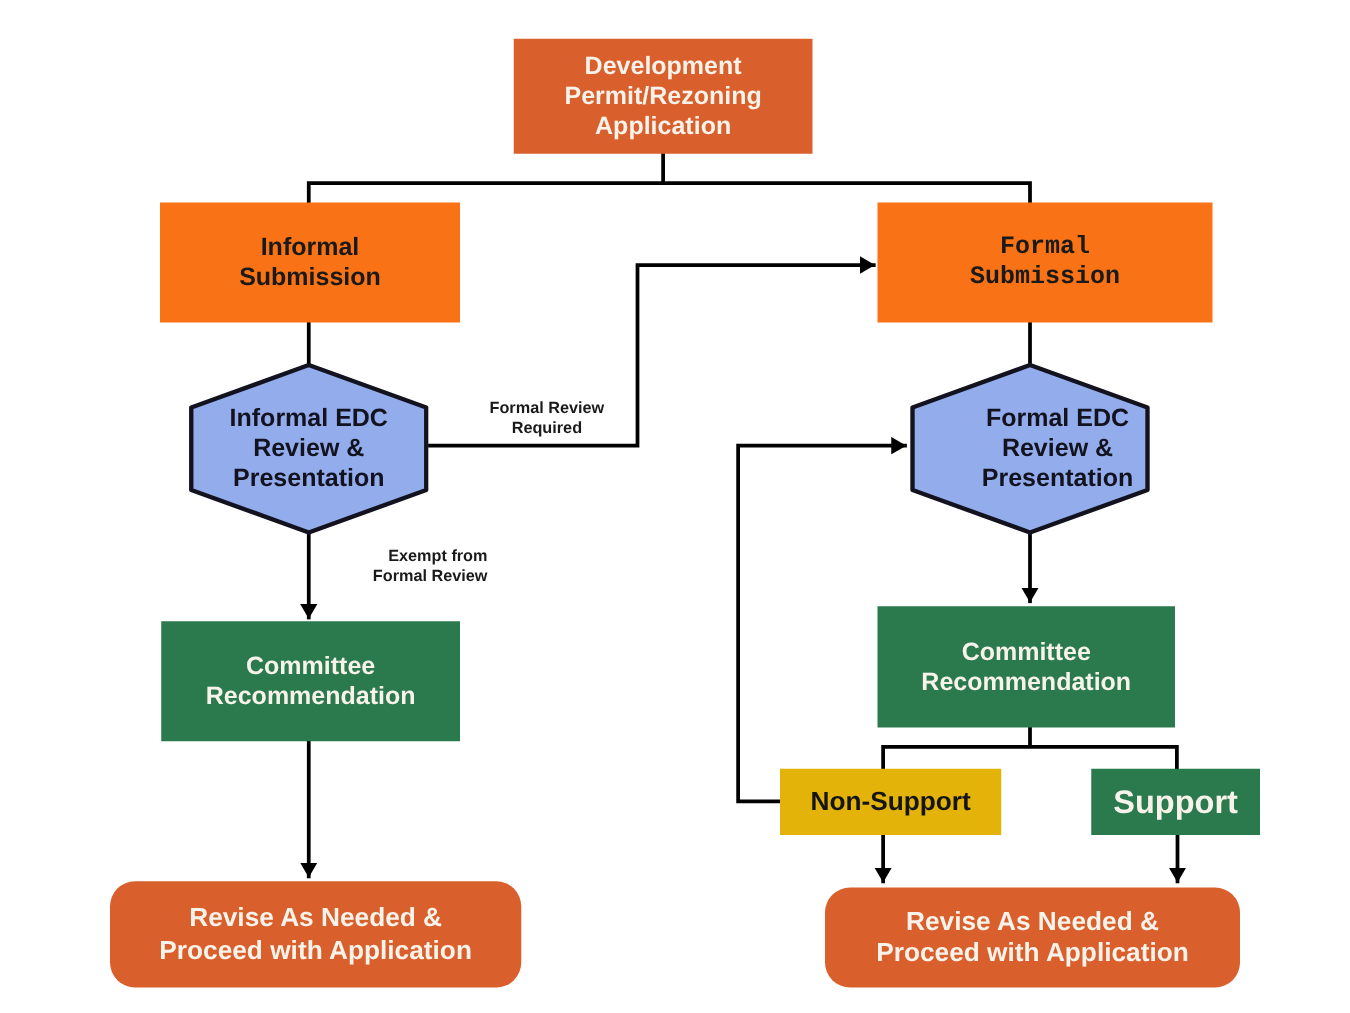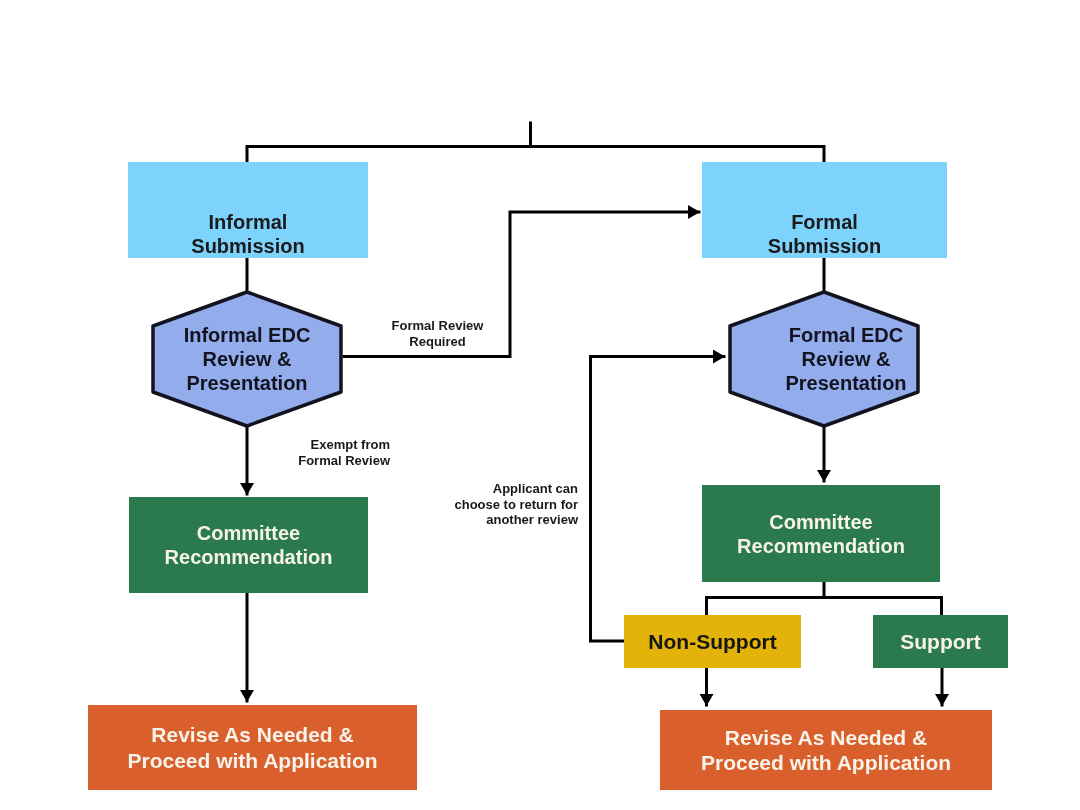--- a/index.html
+++ b/index.html
@@ -7,24 +7,24 @@
   body { font-family:"Liberation Sans", sans-serif; }
   .canvas { position:relative; width:1080px; height:810px; background:#ffffff; overflow:hidden; }
   .edges { position:absolute; left:0; top:0; z-index:1; }
   .node {
     position:absolute; z-index:2;
     display:flex; align-items:center; justify-content:center;
     text-align:center; font-weight:bold; line-height:1.2;
   }
   .lbl { white-space:pre-line; }
   .rect-orange { background:#D9602C; color:#F8F3EA; font-size:20px; }
-  .rect-gray   { background:#7dd3fc; color:#1A1A1A; font-size:20px;align-items:flex-end; }
+  .rect-gray   { background:#f97316; color:#1A1A1A; font-size:20px; }
   .rect-green  { background:#2A7A4E; color:#F8F3EA; font-size:20px; }
   .rect-yellow { background:#E3B30A; color:#151515; font-size:21px; }
-  .revise { font-size:21px; }
+  .revise { font-size:21px;border-radius:20px; }
   .hex { background:transparent; }
   .hex svg { position:absolute; left:0; top:0; }
   .hex .lbl { position:relative; z-index:1; color:#13131F; font-size:20px; }
   .edge-label {
     position:absolute; z-index:2; font-weight:bold; color:#1A1A1A;
     font-size:13px; line-height:1.2; white-space:pre-line;
   }
 </style>
 </head>
 <body>
@@ -54,26 +54,31 @@
 
       <path d="M824 582 L824 597.5 M706.5 615 L706.5 597.5 L941.5 597.5 L941.5 615"></path>
 
       <path d="M706.5 668 L706.5 705" marker-end="url(#arrow)"></path>
       <path d="M942 668 L942 705" marker-end="url(#arrow)"></path>
 
       <path d="M624 641 L590.5 641 L590.5 356.5 L724 356.5" marker-end="url(#arrow)"></path>
     </g>
   </svg>
 
+  <div class="node rect-orange" style="left:411px; top:31px; width:239px; height:92px;">
+    <span class="lbl">Development
+Permit/Rezoning
+Application</span>
+  </div>
 
   <div class="node rect-gray" style="left:128px; top:162px; width:240px; height:96px;">
     <span class="lbl">Informal
 Submission</span>
   </div>
-  <div class="node rect-gray" style="left:702px; top:162px; width:245px; height:96px;">
+  <div class="node rect-gray" style="left:702px; top:162px; width:268px; height:96px;font-family:Liberation Mono, monospace;">
     <span class="lbl">Formal
 Submission</span>
   </div>
 
   <div class="node hex" style="left:151px; top:290px; width:192px; height:138px;text-align:center;">
     <svg width="192" height="138" viewBox="0 0 192 138">
       <polygon points="96,2 190,36 190,102 96,136 2,102 2,36" fill="#93ACEC" stroke="#13131F" stroke-width="3.5" stroke-linejoin="round"></polygon>
     </svg>
     <span class="lbl">Informal EDC
 Review &amp;
@@ -93,34 +98,31 @@
 Recommendation</span>
   </div>
   <div class="node rect-green" style="left:702px; top:485px; width:238px; height:97px;">
     <span class="lbl">Committee
 Recommendation</span>
   </div>
 
   <div class="node rect-yellow" style="left:624px; top:615px; width:177px; height:53px;">
     <span class="lbl">Non-Support</span>
   </div>
-  <div class="node rect-green" style="left:873px; top:615px; width:135px; height:53px; font-size:21px;">
+  <div class="node rect-green" style="left:873px; top:615px; width:135px; height:53px; font-size:26px;">
     <span class="lbl">Support</span>
   </div>
 
   <div class="node rect-orange revise" style="left:88px; top:705px; width:329px; height:85px;">
     <span class="lbl">Revise As Needed &amp;
 Proceed with Application</span>
   </div>
   <div class="node rect-orange revise" style="left:660px; top:710px; width:332px; height:80px;">
     <span class="lbl">Revise As Needed &amp;
 Proceed with Application</span>
   </div>
 
   <div class="edge-label" style="left:370px; top:318px; width:135px; text-align:center;">Formal Review
 Required</div>
   <div class="edge-label" style="left:260px; top:437px; width:130px; text-align:right;">Exempt from
 Formal Review</div>
-  <div class="edge-label" style="left:416px; top:481px; width:162px; text-align:right;">Applicant can
-choose to return for
-another review</div>
 
 </div>
 
 </body></html>

